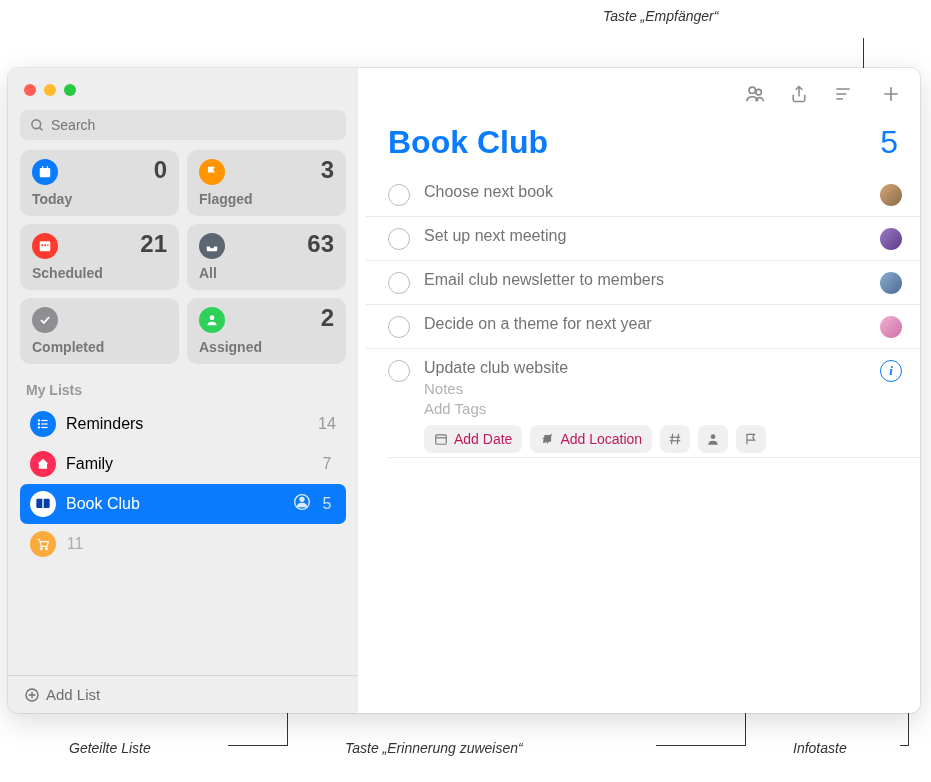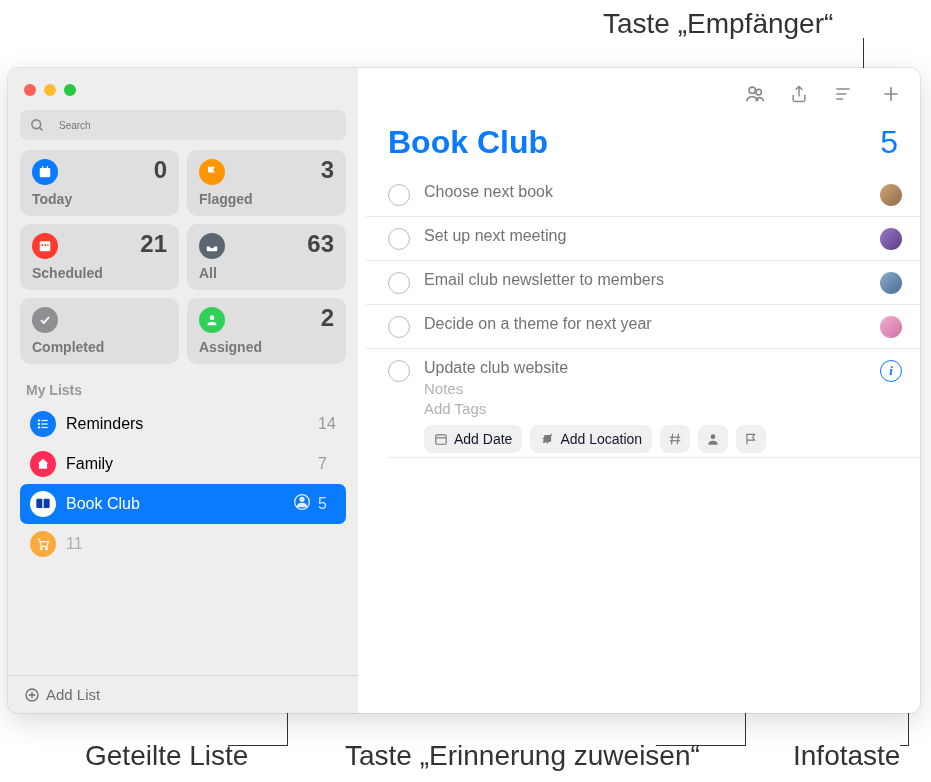--- a/index.html
+++ b/index.html
@@ -1,69 +1,69 @@
 <!DOCTYPE html>
 <html><head>
 <meta charset="utf-8">
 <style>
 * { box-sizing: border-box; margin: 0; padding: 0; font-family: -apple-system, BlinkMacSystemFont, "Helvetica Neue", Arial, sans-serif; }
 body { background: #fff; width: 931px; height: 782px; position: relative; }
-.callout { position: absolute; font-size: 28px; color: #333; }
+.callout { position: absolute; font-size: 14px; color: #333; font-style: italic; }
 .callout-line { position: absolute; background: #333; }
 .app-window { position: absolute; left: 8px; top: 68px; width: 912px; height: 645px; border-radius: 10px; overflow: hidden; box-shadow: 0 0 0 1px rgba(0,0,0,0.08), 0 8px 30px rgba(0,0,0,0.15); display: flex; }
 .sidebar { width: 350px; background: #eeeeee; display: flex; flex-direction: column; padding: 10px 12px 0 12px; position: relative; }
 .traffic { display: flex; gap: 8px; padding: 6px 4px 14px 4px; }
 .traffic span { width: 12px; height: 12px; border-radius: 50%; }
 .traffic .r { background: #ff5f57; }
 .traffic .y { background: #febc2e; }
 .traffic .g { background: #28c840; }
 .search-box { background: #e1e1e1; border-radius: 7px; height: 30px; display: flex; align-items: center; padding: 0 10px; color: #888; margin-bottom: 10px; }
 .search-box svg { margin-right: 6px; flex-shrink: 0; }
-.search-box input { border: none; background: transparent; outline: none; font-size: 10px; color: #1d4ed8; flex: 1; margin-left: 8px; }
+.search-box input { border: none; background: transparent; outline: none; font-size: 14px; color: #1d4ed8; flex: 1; }
 .smart-grid { display: grid; grid-template-columns: 1fr 1fr; gap: 8px; margin-bottom: 14px; }
 .smart-card { background: #dfdfdf; border-radius: 10px; padding: 9px 12px 7px 12px; height: 66px; position: relative; }
 .smart-icon { width: 26px; height: 26px; border-radius: 50%; display: flex; align-items: center; justify-content: center; }
 .smart-count { position: absolute; top: 6px; right: 12px; font-size: 24px; font-weight: 700; color: #444; }
 .smart-label { font-size: 14px; color: #777; font-weight: 600; margin-top: 6px; }
 .section-label { font-size: 14px; color: #999; font-weight: 600; padding: 4px 6px 6px 6px; }
 .list-rows { flex: 1; overflow: hidden; }
 .list-row { display: flex; align-items: center; height: 40px; padding: 0 10px; border-radius: 7px; }
 .list-row.sel { background: #0a7aff; color: #fff; }
 .list-row .licon { width: 26px; height: 26px; border-radius: 50%; display: flex; align-items: center; justify-content: center; margin-right: 10px; flex-shrink: 0; }
 .list-row .lname { flex: 1; font-size: 16px; }
 .list-row .lshared { margin-right: 8px; opacity: 0.85; }
-.list-row .lcount { font-size: 16px; color: #999; min-width: 18px; text-align: left; }
+.list-row .lcount { font-size: 16px; color: #999; min-width: 18px; text-align: center; }
 .list-row.sel .lcount { color: rgba(255,255,255,0.8); }
 .add-list { border-top: 1px solid #d6d6d6; margin: 0 -12px; padding: 10px 16px; display: flex; align-items: center; color: #6e6e6e; font-size: 15px; gap: 6px; }
 .main { flex: 1; background: #fff; display: flex; flex-direction: column; }
 .toolbar { display: flex; justify-content: flex-end; align-items: center; gap: 22px; padding: 12px 18px 6px 18px; height: 46px; }
 .toolbar-btn { color: #8a8a8a; display: flex; align-items: center; justify-content: center; width: 22px; height: 22px; }
 .main-header { display: flex; justify-content: space-between; align-items: baseline; padding: 10px 22px 12px 30px; }
 .main-title { font-size: 32px; font-weight: 700; color: #0a7aff; }
 .main-count { font-size: 32px; font-weight: 400; color: #0a7aff; }
 .reminder-row { display: flex; align-items: flex-start; padding: 10px 18px 10px 22px; border-bottom: 1px solid #eaeaea; margin-left: 8px; }
 .reminder-check { width: 22px; height: 22px; border: 1.5px solid #bbb; border-radius: 50%; margin-right: 14px; flex-shrink: 0; margin-top: 1px; }
 .reminder-body { flex: 1; display: flex; flex-direction: column; }
 .reminder-title { font-size: 16px; color: #737373; }
 .reminder-sub { font-size: 15px; color: #b2b2b2; margin-top: 3px; }
 .reminder-actions { display: flex; gap: 8px; margin-top: 8px; }
-.pill { background: #f0f0f0; border-radius: 8px; padding: 6px 10px; display: flex; align-items: center; gap: 6px; color: #0f172a; font-size: 14px; }
+.pill { background: #f0f0f0; border-radius: 8px; padding: 6px 10px; display: flex; align-items: center; gap: 6px; color: #be185d; font-size: 14px; }
 .pill.icon-only { padding: 6px 8px; }
 .avatar { width: 22px; height: 22px; border-radius: 50%; margin-left: 8px; flex-shrink: 0; margin-top: 1px; }
 .info-btn { width: 22px; height: 22px; border-radius: 50%; border: 1.5px solid #0a7aff; color: #0a7aff; display: flex; align-items: center; justify-content: center; font-size: 13px; font-weight: 600; margin-left: 8px; flex-shrink: 0; margin-top: 1px; font-style: italic; font-family: Georgia, serif; }
 .divider-after-actions { border-bottom: 1px solid #eaeaea; margin-left: 30px; }
 </style>
 </head>
 <body>
 
 <div class="callout" style="left:603px; top:8px;">Taste „Empfänger“</div>
 <div class="callout-line" style="left:863px; top:38px; width:1px; height:214px;"></div>
 <div class="callout-line" style="left:863px; top:252px; width:45px; height:1px;"></div>
 
-<div class="callout" style="left:85px; top:740px;">Geteilte Liste</div>
+<div class="callout" style="left:69px; top:740px;">Geteilte Liste</div>
 <div class="callout-line" style="left:287px; top:658px; width:1px; height:88px;"></div>
 <div class="callout-line" style="left:228px; top:745px; width:59px; height:1px;"></div>
 
 <div class="callout" style="left:345px; top:740px;">Taste „Erinnerung zuweisen“</div>
 <div class="callout-line" style="left:745px; top:540px; width:1px; height:206px;"></div>
 <div class="callout-line" style="left:656px; top:745px; width:89px; height:1px;"></div>
 
 <div class="callout" style="left:793px; top:740px;">Infotaste</div>
 <div class="callout-line" style="left:908px; top:468px; width:1px; height:278px;"></div>
 <div class="callout-line" style="left:908px; top:745px; width:8px; height:1px; left:900px;"></div>

